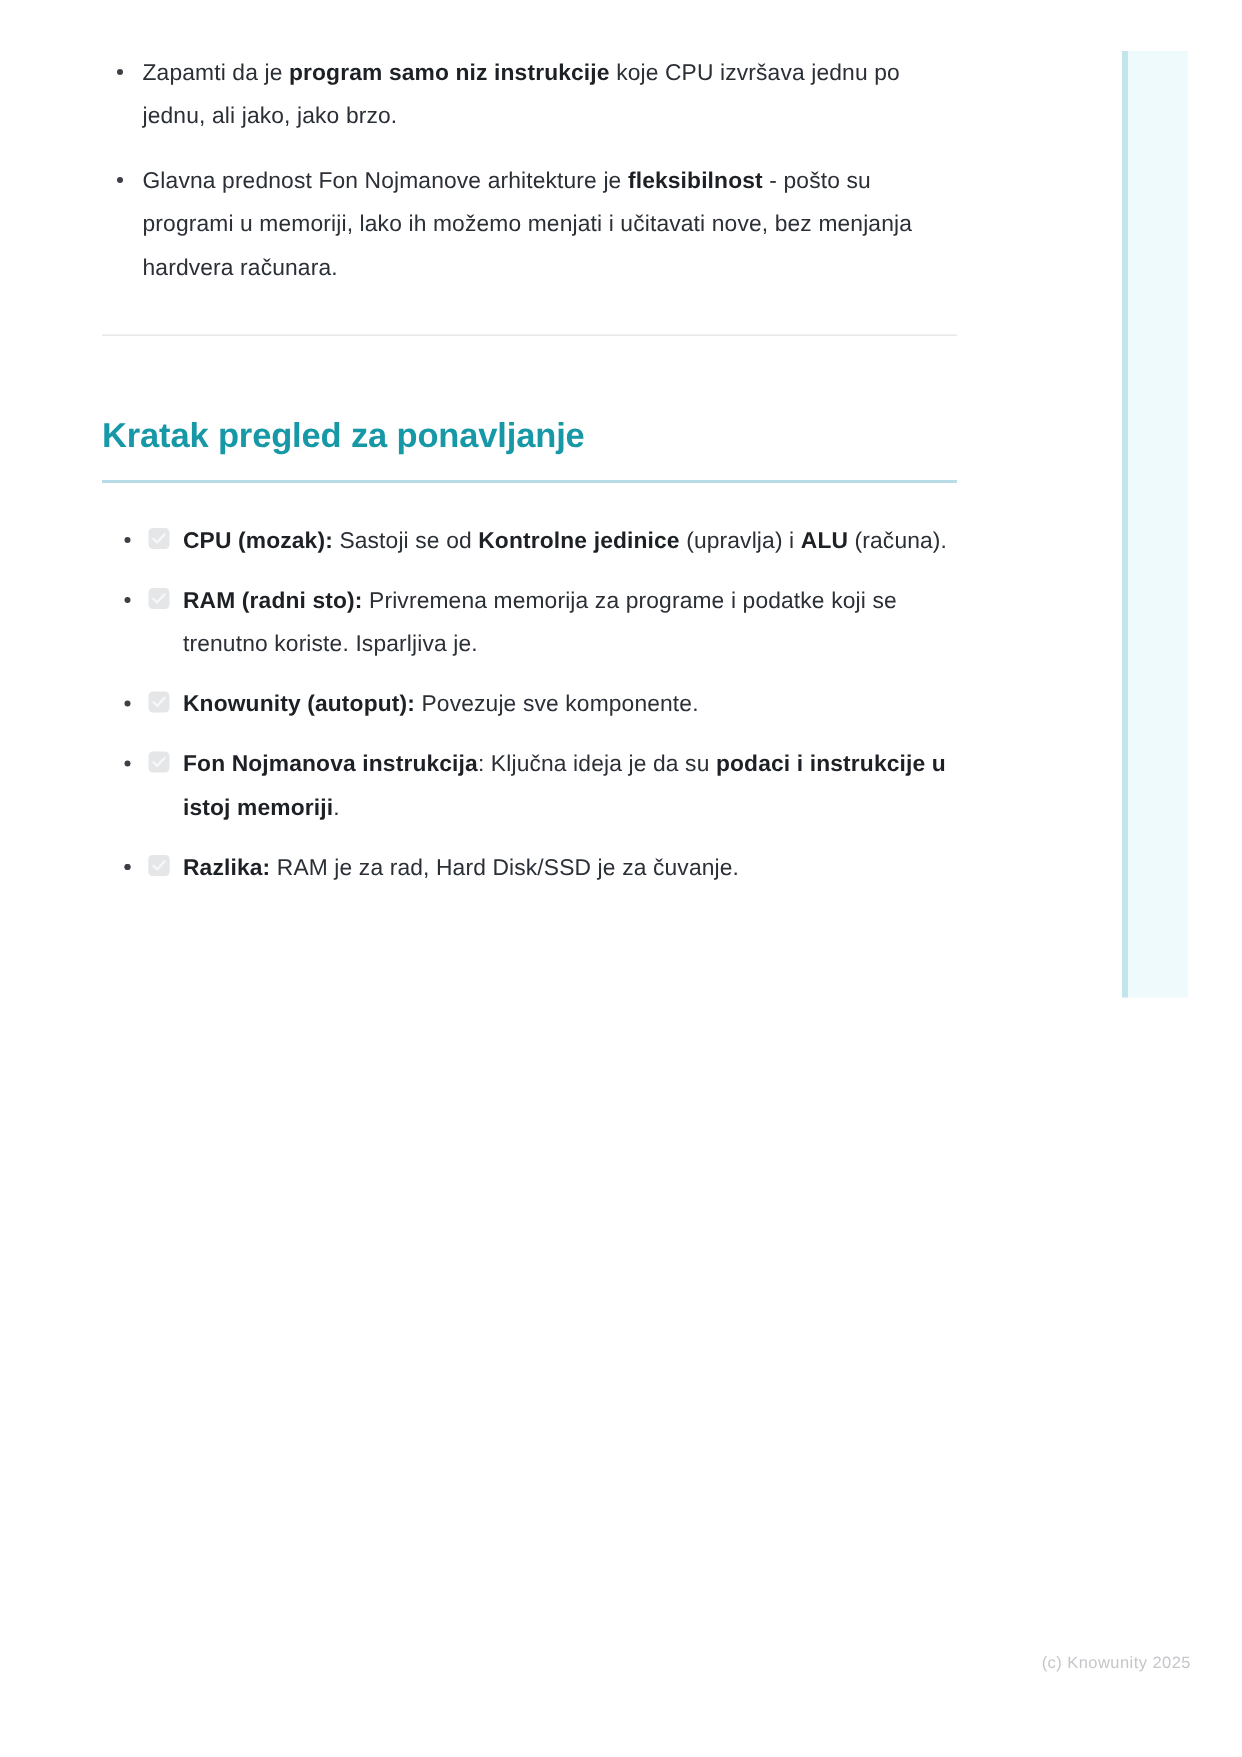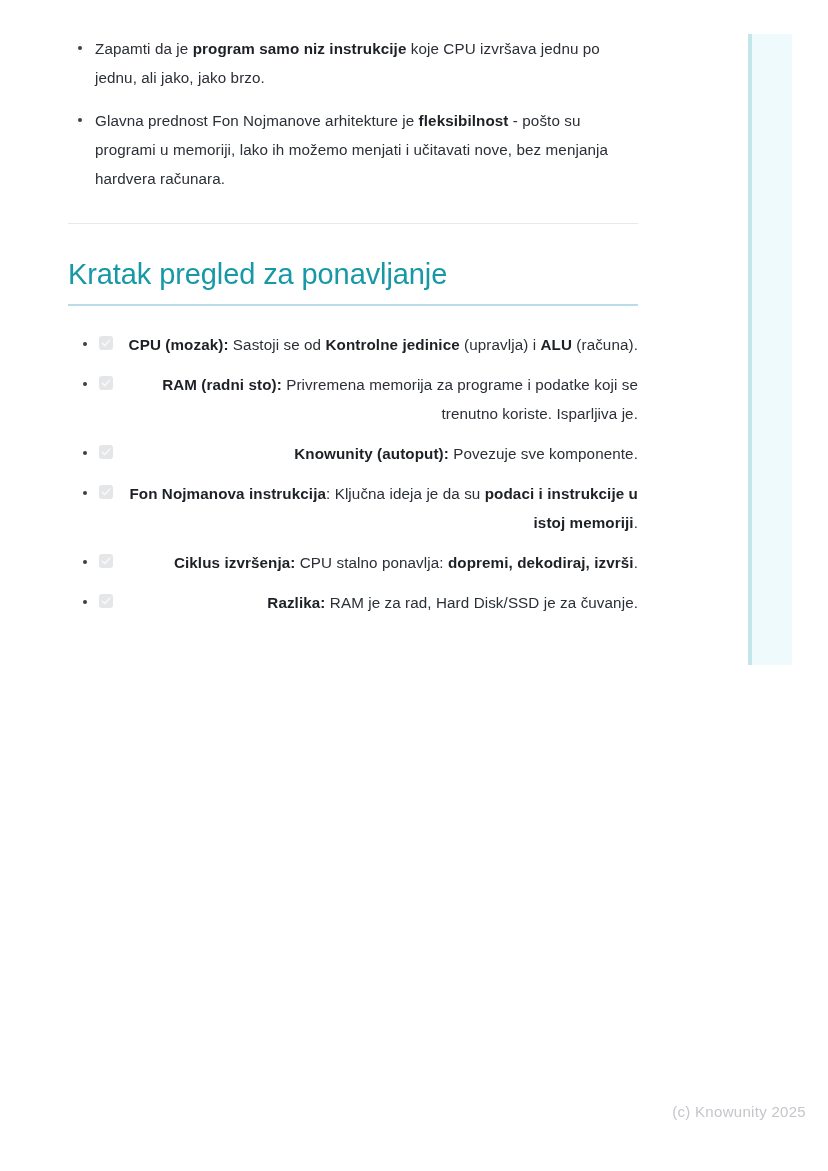--- a/index.html
+++ b/index.html
@@ -66,40 +66,39 @@
   
   .divider {
     height: 1px;
     background: #e8e8ea;
     margin: 30px 0 0 0;
     width: 100%;
   }
 
   
   .section-heading {
-    margin: 34px 0 0 0;
-    font-size: 29px;
-    font-weight: normal;
+    margin: 50px 0 0 0;
+    font-size: 23px;
+    font-weight: bold;
     color: #1798a7;
     letter-spacing: -0.1px;
     line-height: 32px;
   }
   .heading-rule {
     margin-top: 14px;
     height: 2px;
     background: #b9dde6;
     width: 100%;
   }
 
   
   ul.checklist {
     list-style: none;
     margin: 24px 0 0 0;
     padding: 0;
-    text-align: right;
   }
   ul.checklist > li {
     position: relative;
     padding-left: 54px;
     margin: 0 0 11px 0;
     font-size: 15.2px;
     line-height: 29px;
     color: #2b2f36;
     letter-spacing: 0.1px;
   }
@@ -130,25 +129,25 @@
     width: 10px;
     height: 10px;
     display: block;
   }
 
   b, strong { font-weight: bold; color: #1d2025; }
 
   
   .footer {
     position: absolute;
-    left: 16px;
+    left: 4px;
     top: 1103px;
     width: 790px;
     text-align: right;
-    font-size: 15px;
+    font-size: 11px;
     color: #c4c6ca;
     letter-spacing: 0.3px;
   }
 </style>
 </head>
 <body>
 
 <div class="side-panel"></div>
 
 <div class="content">
@@ -181,21 +180,21 @@
         </span><span><b>Knowunity (autoput):</b> Povezuje sve komponente.</span></li>
       <li><span class="dot"></span><span class="checkbox">
           <svg viewBox="0 0 10 10" aria-hidden="true">
             <path d="M1.3 5.2 L3.8 7.6 L8.7 2.2" fill="none" stroke="#f6f7f8" stroke-width="1.6" stroke-linecap="round" stroke-linejoin="round"></path>
           </svg>
         </span><span><b>Fon Nojmanova instrukcija</b>: Ključna ideja je da su <b>podaci i instrukcije u istoj memoriji</b>.</span></li>
       <li><span class="dot"></span><span class="checkbox">
           <svg viewBox="0 0 10 10" aria-hidden="true">
             <path d="M1.3 5.2 L3.8 7.6 L8.7 2.2" fill="none" stroke="#f6f7f8" stroke-width="1.6" stroke-linecap="round" stroke-linejoin="round"></path>
           </svg>
-        </span><span><b>Ciklus izvršenja:</b> CPU stalno ponavlja: <b>dopremi, dekodiraj, izvrši</b>.</span></li>
+        </span></li>
       <li><span class="dot"></span><span class="checkbox">
           <svg viewBox="0 0 10 10" aria-hidden="true">
             <path d="M1.3 5.2 L3.8 7.6 L8.7 2.2" fill="none" stroke="#f6f7f8" stroke-width="1.6" stroke-linecap="round" stroke-linejoin="round"></path>
           </svg>
         </span><span><b>Razlika:</b> RAM je za rad, Hard Disk/SSD je za čuvanje.</span></li>
     </ul>
 
 </div>
 
 <div class="footer">(c) Knowunity 2025</div>

